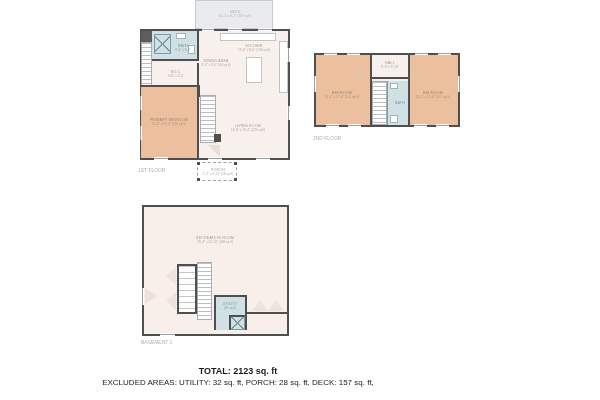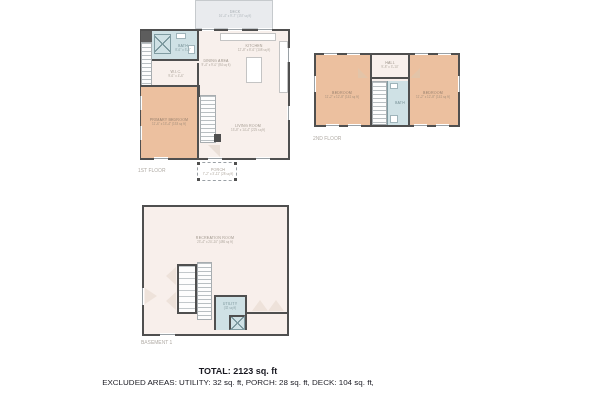--- a/index.html
+++ b/index.html
@@ -210,17 +210,17 @@
     <div class="win v" style="left:5px; top:92px; height:17px;"></div>
     <div class="tri" style="left:9px; top:92px; border-top:8px solid transparent; border-bottom:8px solid transparent; border-left:12px solid #eee2da;"></div>
 
     <div class="win h" style="left:24px; top:137px; width:15px;"></div>
 
     <div class="pl" style="left:5px; top:144px;">BASEMENT 1</div>
   </section>
 
   <div class="summary">
     <div class="s1">TOTAL: 2123 sq. ft</div>
-    <div class="s2">EXCLUDED AREAS: UTILITY: 32 sq. ft, PORCH: 28 sq. ft, DECK: 104 sq. ft,</div>
+    <div class="s2">EXCLUDED AREAS: UTILITY: 32 sq. ft, PORCH: 28 sq. ft, DECK: 157 sq. ft,</div>
 
   </div>
 
 </div>
 
 </body></html>

